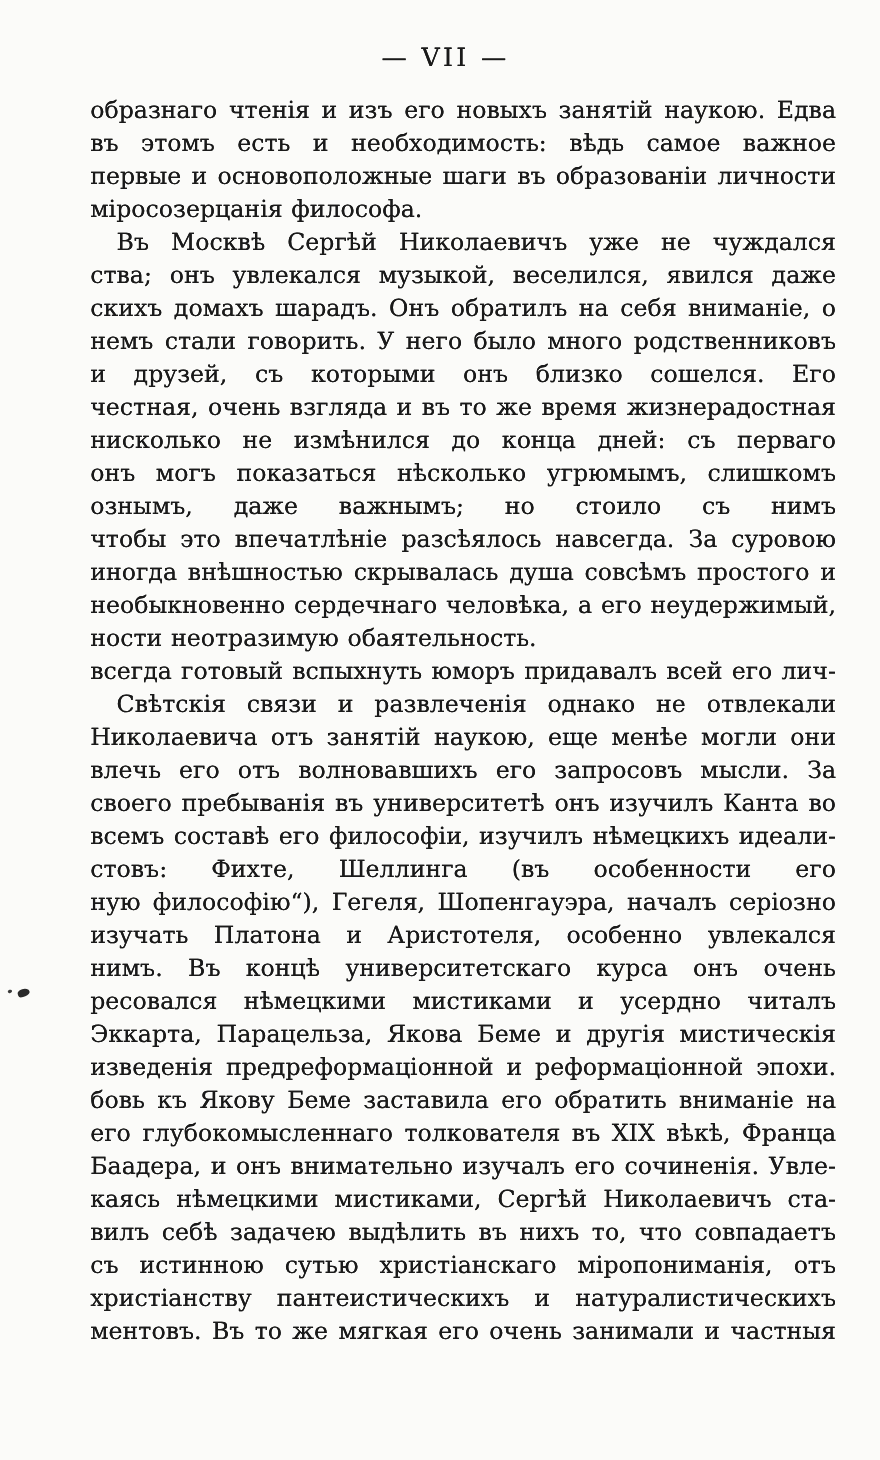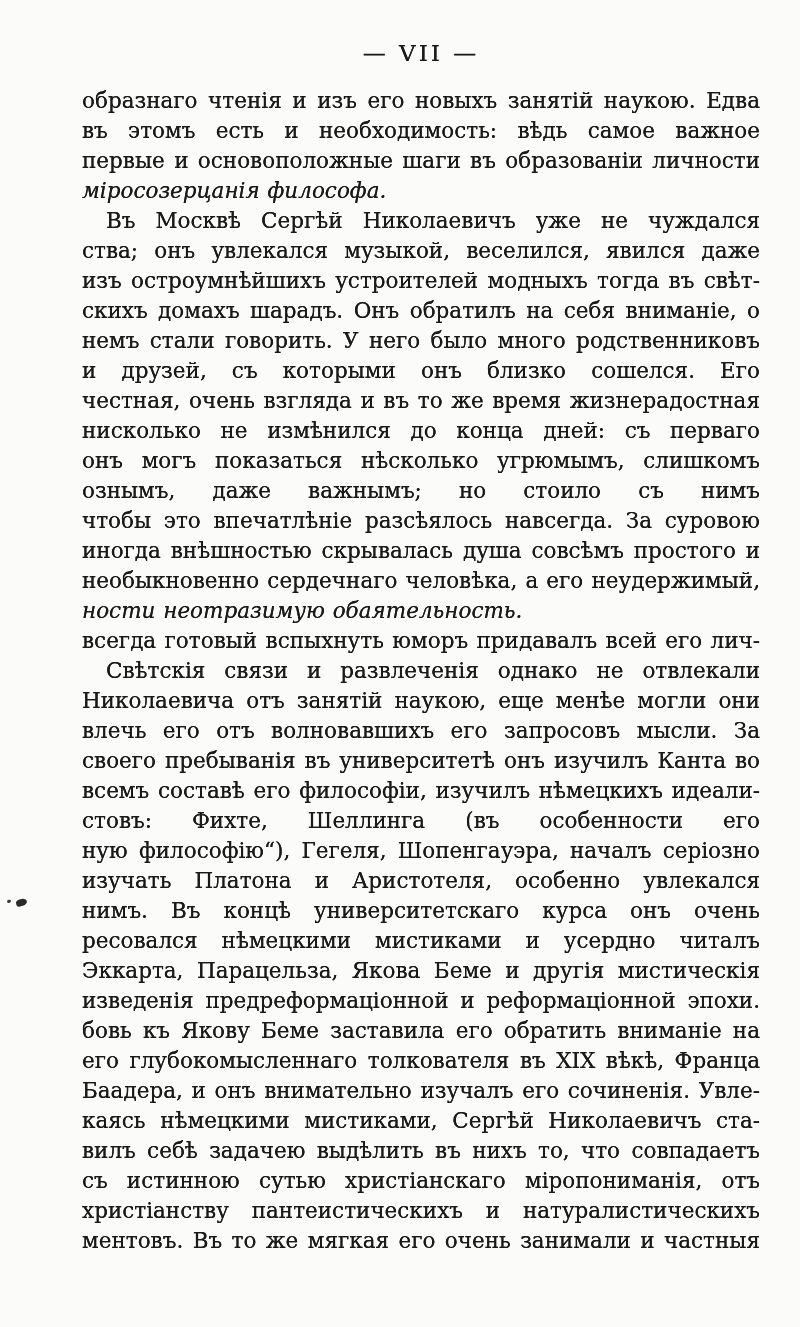--- a/index.html
+++ b/index.html
@@ -8,21 +8,21 @@
     height: 1327px;
     position: relative;
     overflow: hidden;
     background: var(--paper, #fbfbf9);
     color: var(--ink, #1a1a1a);
     font-family: "DejaVu Serif", "Liberation Serif", serif;
   }
   .page-header {
     position: absolute;
     top: 40px;
-    left: 82px;
+    left: 66px;
     width: 678px;
     text-align: center;
     font-size: 23px;
     letter-spacing: 3px;
     text-shadow: 0 0 0.5px currentColor;
   }
   .text-block {
     position: absolute;
     top: 86px;
     left: 82px;
@@ -34,21 +34,21 @@
     line-height: 30px;
     height: 30px;
     text-align: justify;
     text-align-last: justify;
     word-spacing: 1px;
     text-shadow: 0 0 0.6px currentColor;
     white-space: normal;
     overflow: hidden;
   }
   .line.indent { text-indent: 24px; }
-  .line.flush { text-align-last: left; font-style: italic; }
+  .line.flush { text-align-last: left; }
   .ink-smudge {
     position: absolute;
     left: 16px;
     top: 899px;
     width: 11px;
     height: 7px;
     background: #2a2a2a;
     border-radius: 55% 70% 60% 45%;
     transform: rotate(-18deg);
   }
@@ -73,21 +73,20 @@
 <div class="text-block">
     <div class="para">
       <div class="line">образнаго чтенія и изъ его новыхъ занятій наукою. Едва ли</div>
       <div class="line">въ этомъ есть и необходимость: вѣдь самое важное отмѣтить</div>
       <div class="line">первые и основоположные шаги въ образованіи личности и</div>
       <div class="line flush">міросозерцанія философа.</div>
     </div>
     <div class="para">
       <div class="line indent">Въ Москвѣ Сергѣй Николаевичъ уже не чуждался обще-</div>
       <div class="line">ства; онъ увлекался музыкой, веселился, явился даже однимъ</div>
-      <div class="line">изъ остроумнѣйшихъ устроителей модныхъ тогда въ свѣт-</div>
       <div class="line">скихъ домахъ шарадъ. Онъ обратилъ на себя вниманіе, о</div>
       <div class="line">немъ стали говорить. У него было много родственниковъ</div>
       <div class="line">и друзей, съ которыми онъ близко сошелся. Его открытая,</div>
       <div class="line">честная, очень взгляда и въ то же время жизнерадостная</div>
       <div class="line">нисколько не измѣнился до конца дней: съ перваго взгляда</div>
       <div class="line">онъ могъ показаться нѣсколько угрюмымъ, слишкомъ сері-</div>
       <div class="line">ознымъ, даже важнымъ; но стоило съ нимъ разговориться.</div>
       <div class="line">чтобы это впечатлѣніе разсѣялось навсегда. За суровою</div>
       <div class="line">иногда внѣшностью скрывалась душа совсѣмъ простого и</div>
       <div class="line">необыкновенно сердечнаго человѣка, а его неудержимый,</div>

